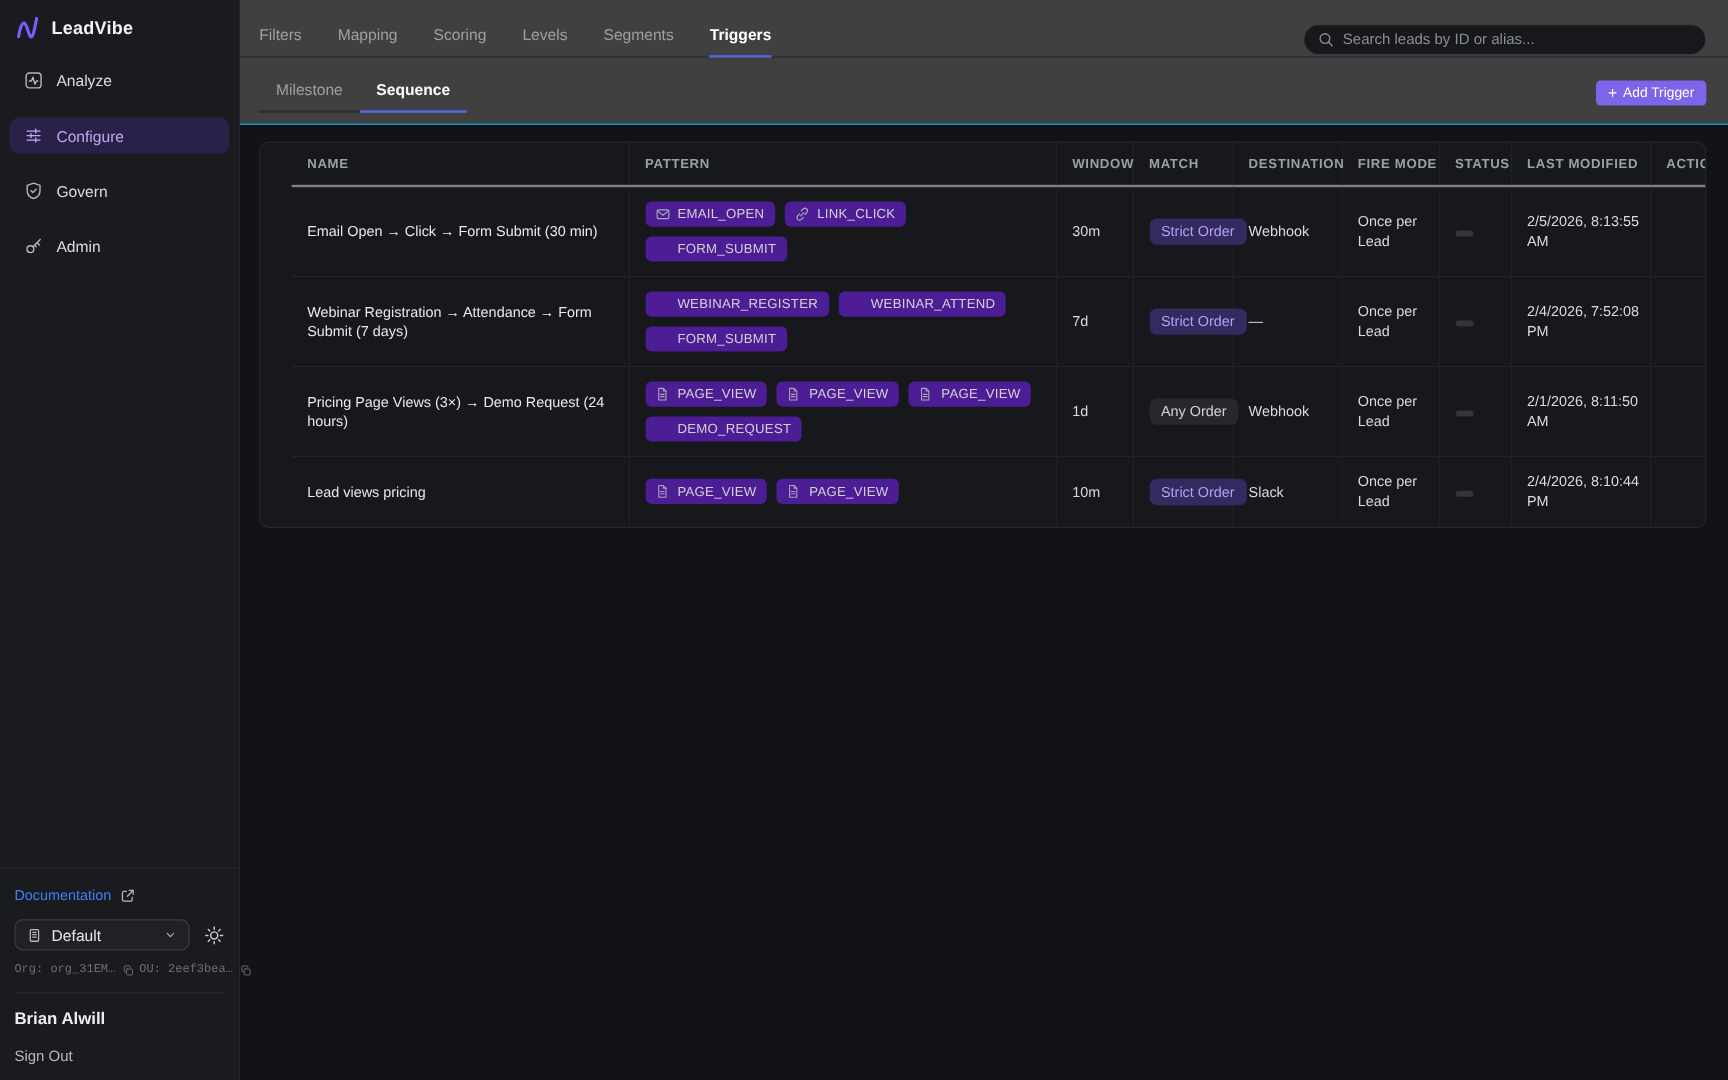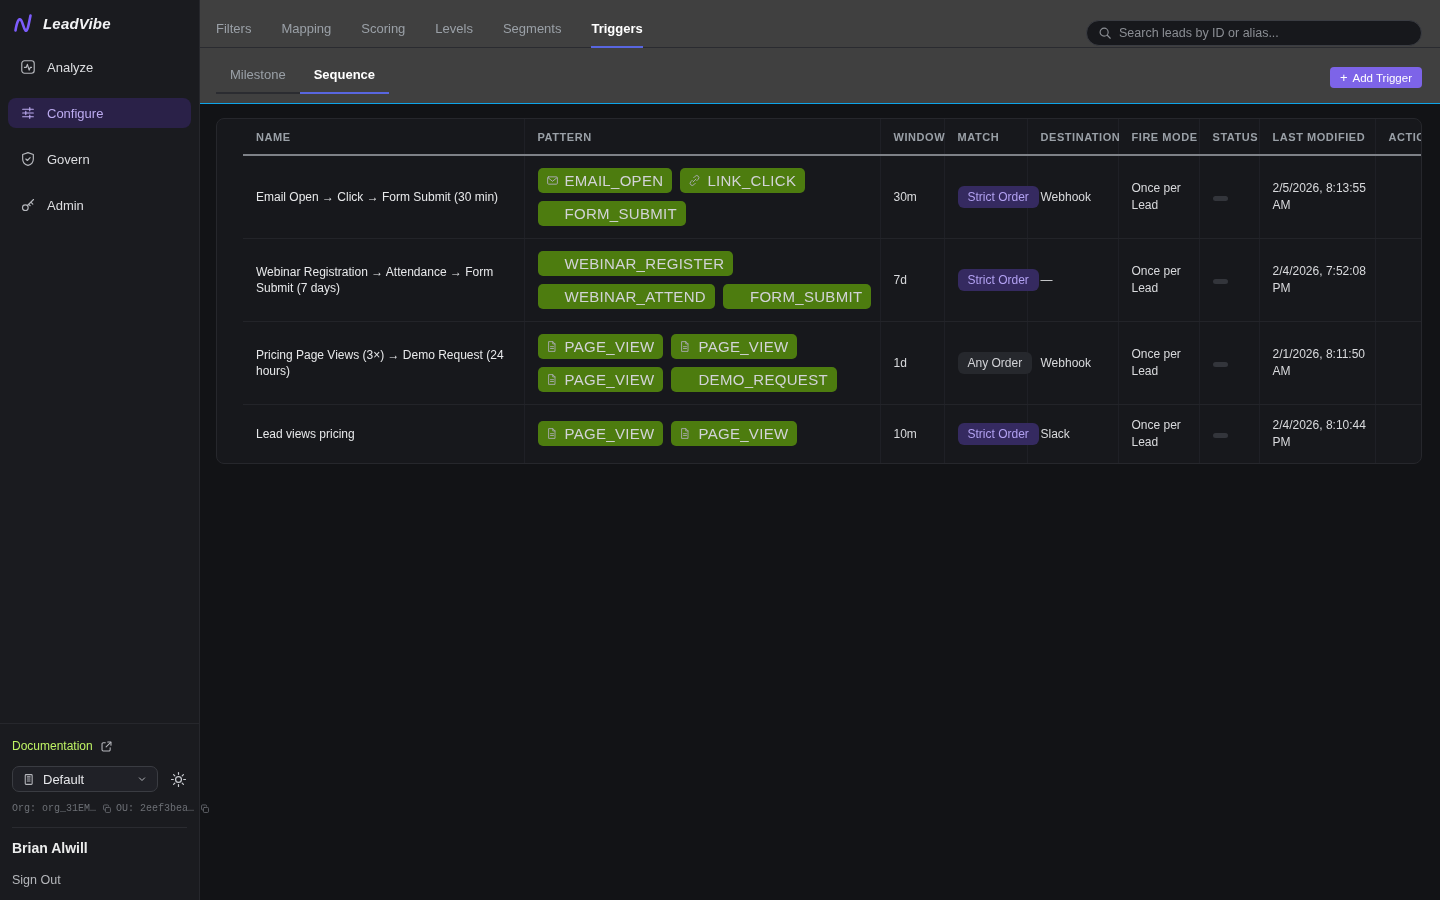--- a/index.html
+++ b/index.html
@@ -11,37 +11,37 @@
   }
   svg { display:block; }
   .ic { color:#b6b8bd; }
   .ic svg { stroke:currentColor; fill:none; stroke-width:1.3; stroke-linecap:round; stroke-linejoin:round; }
 
   
   .sidebar {
     position:fixed; left:0; top:0; width:200px; height:900px;
     background:#1a1b1f; border-right:1px solid #26272c;
   }
-  .logo-row { display:flex; align-items:center; gap:9px; padding:12px 12px 14px;font-style:italic; }
+  .logo-row { display:flex; align-items:center; gap:9px; padding:12px 12px 14px; }
   .logo-mark svg { stroke:#7c5cfc; fill:none; stroke-width:2.6; stroke-linecap:round; }
   .brand-name { font-size:15px; font-weight:700; color:#f2f3f5; letter-spacing:.2px; }
   .nav { display:flex; flex-direction:column; padding:4px 8px; gap:16px; }
   .nav-item {
     display:flex; align-items:center; gap:11px; height:30px; padding:0 12px;
     border-radius:8px; color:#dcdde0; cursor:pointer; font-size:13px;
   }
   .nav-item .ic { width:16px; height:16px; }
   .nav-item.active { background:var(--nav-active-bg,#2a2148); color:var(--nav-active-text,#bcabf0); }
   .nav-item.active .ic { color:var(--nav-active-text,#bcabf0); }
 
   .side-footer {
     position:absolute; left:0; right:0; bottom:0;
     padding:15px 12px 13px; border-top:1px solid #26272c;
   }
-  .doc-row { display:flex; align-items:center; gap:7px; font-size:12px; color:#bef264; cursor:pointer; }
+  .doc-row { display:flex; align-items:center; gap:7px; font-size:12px; color:#3b82f6; cursor:pointer; }
   .env-row { display:flex; align-items:center; gap:12px; margin-top:13px; }
   .env-select {
     width:153px; height:26px; display:flex; align-items:center; gap:8px;
     border:1px solid #3a3c42; border-radius:7px; background:#202127;
     padding:0 9px; cursor:pointer;
   }
   .env-select .label { flex:1; font-size:13px; color:#e6e7ea; }
   .theme-btn { cursor:pointer; color:#c9cbd0; }
   .id-lines { margin-top:11px; display:flex; flex-direction:row; gap:4px; }
   .id-line {
@@ -95,22 +95,22 @@
   thead th {
     font-size:11px; font-weight:700; letter-spacing:.05em; color:#9aa0a7;
     padding:12px 8px 11px 13px; border-bottom:2px solid #7e8187; white-space:nowrap;
   }
   tbody td { padding:12px 8px 12px 13px; border-bottom:1px solid #232429; font-size:12px; color:#d9dadd; }
   tbody tr:last-child td { border-bottom:none; }
   .name { max-width:258px; color:#e7e8ea; line-height:1.35; }
   .tags { display:flex; flex-wrap:wrap; gap:8px 8px; }
   .tag {
     display:inline-flex; align-items:center; gap:6px;
-    background:#4d7c0f; border-radius:5px; padding:4px 9px 4px 8px;
-    font-size:15px; color:#d2d3d7; letter-spacing:.02em; white-space:nowrap;
+    background:#4c1d95; border-radius:5px; padding:4px 9px 4px 8px;
+    font-size:11px; color:#d2d3d7; letter-spacing:.02em; white-space:nowrap;
   }
   .tag .tag-ic { width:13px; height:13px; color:#a9abb1; }
   .tag .tag-ic svg { stroke:currentColor; fill:none; stroke-width:1.2; stroke-linecap:round; stroke-linejoin:round; }
   .badge { display:inline-block; border-radius:6px; padding:4px 10px; font-size:12px; white-space:nowrap; }
   .badge.strict { background:var(--badge-strict-bg,#352a60); color:var(--badge-strict-text,#b2a1f2); }
   .badge.any { background:#26282d; color:#d2d3d7; }
   .fire { width:58px; line-height:1.4; }
   .toggle-dash {
     display:inline-block; width:15px; height:5px; border-radius:3px;
     background:#33353b; cursor:pointer;

